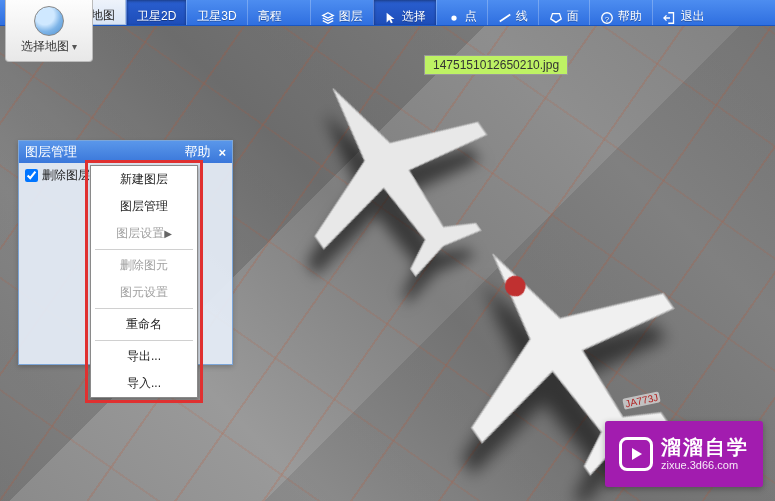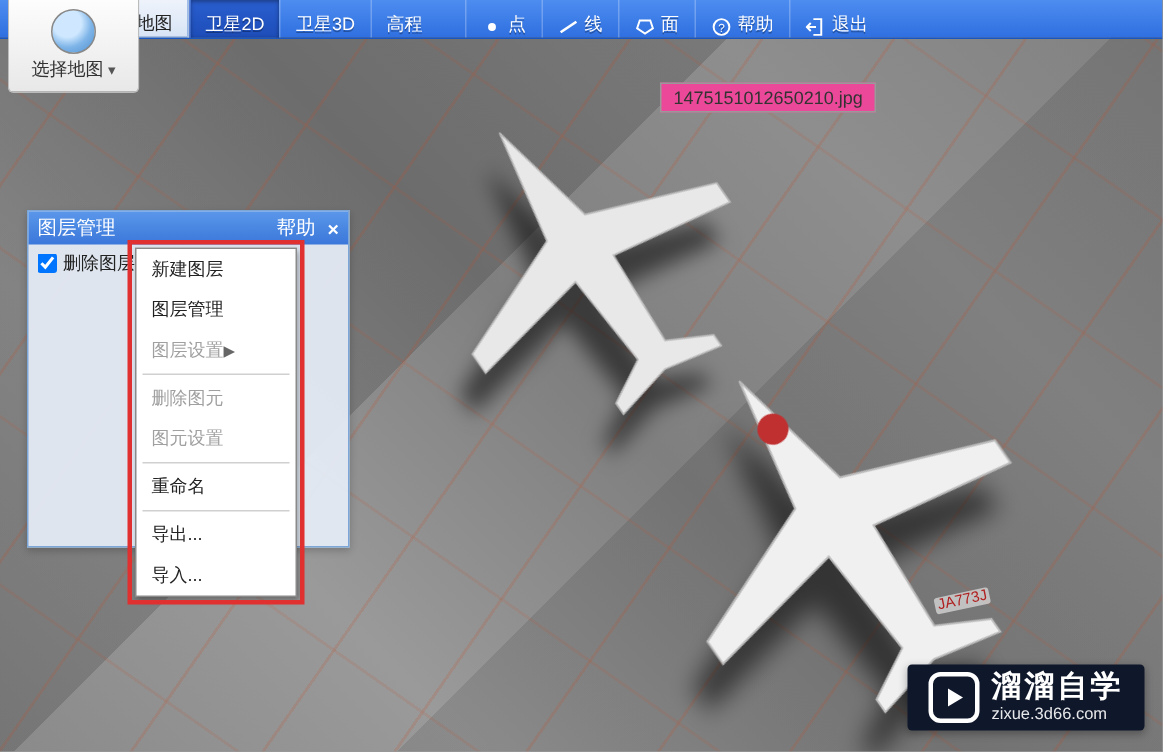--- a/index.html
+++ b/index.html
@@ -59,22 +59,22 @@
     font-size:12px; color:#333; gap:2px;
   }
   .globe-box .globe { width:30px; height:30px; border-radius:50%;
     background: radial-gradient(circle at 35% 30%, #cfe8ff 0 35%, #7fb5e8 60%, #4d8fd0 100%);
     border:1px solid #888;
   }
   .globe-box .caret { font-size:10px; color:#555; margin-left:3px; }
 
   
   .file-label {
-    position:absolute; left:440px; top:55px;
-    background:#ec4899; border:1px solid #999; padding:2px 8px; font-size:12px; color:#333;
+    position:absolute; left:424px; top:55px;
+    background:#bef264; border:1px solid #999; padding:2px 8px; font-size:12px; color:#333;
   }
 
   
   .layer-panel {
     position:absolute; left:18px; top:140px; width:215px;
     background:rgba(230,238,248,0.92);
     border:1px solid #7da6d8;
     box-shadow:0 2px 5px rgba(0,0,0,0.2);
   }
   .layer-head {
@@ -89,29 +89,29 @@
   .layer-item input { width:13px; height:13px; }
 
   
   .ctx {
     position:absolute; left:90px; top:165px; width:108px;
     background:#fff; border:1px solid #8a8a8a;
     box-shadow:1px 2px 4px rgba(0,0,0,0.3);
     outline:3px solid #e03030; outline-offset:2px;
     font-size:12px; color:#222;
   }
-  .ctx-item { padding:5px 10px; display:flex; align-items:center; justify-content:flex-start; }
+  .ctx-item { padding:5px 10px; display:flex; align-items:center; justify-content:center; }
   .ctx-item.disabled { color:#a0a0a0; }
   .ctx-sep { height:1px; background:#d0d0d0; margin:2px 4px; }
   .ctx-item .arrow { font-size:10px; color:#666; }
 
   
   .badge {
-    position:absolute; right:12px; bottom:14px; height:44px;
-    background:#0f172a; color:#fff; display:flex; align-items:center;
+    position:absolute; right:12px; bottom:14px; height:66px;
+    background:#a21caf; color:#fff; display:flex; align-items:center;
     padding:0 14px; gap:8px; border-radius:3px;
     box-shadow:0 2px 6px rgba(0,0,0,0.3);
   }
   .badge .play { width:34px; height:34px; border:3px solid #fff; border-radius:8px;
     display:flex; align-items:center; justify-content:center; }
   .badge .txt { display:flex; flex-direction:column; line-height:1.2; }
   .badge .cn { font-size:20px; font-weight:600; letter-spacing:2px; }
   .badge .url { font-size:11px; opacity:0.9; }
 
   .tail-label{
@@ -148,20 +148,32 @@
     </div>
   <div class="tb-btn">
       <span>卫星3D</span>
     </div>
   <div class="tb-btn">
       <span>高程</span>
     </div>
   <div style="flex:0 0 18px"></div>
   <div class="tb-btn">
     <svg class="tb-ico" viewBox="0 0 16 16">
+        <path d="M8 2l6 3-6 3-6-3z M2 8l6 3 6-3 M2 11l6 3 6-3" fill="none" stroke="#fff" stroke-width="1.5"></path>
+      </svg>
+    <span>图层</span>
+  </div>
+  <div class="tb-btn active">
+    <svg class="tb-ico" viewBox="0 0 16 16">
+        <path d="M3 2l0 11 3-3 2 4 2-1-2-4 4 0z" fill="#fff"></path>
+      </svg>
+    <span>选择</span>
+  </div>
+  <div class="tb-btn">
+    <svg class="tb-ico" viewBox="0 0 16 16">
         <circle cx="8" cy="8" r="3" fill="#fff"></circle>
       </svg>
     <span>点</span>
   </div>
   <div class="tb-btn">
     <svg class="tb-ico" viewBox="0 0 16 16">
         <path d="M2 12 L14 4" stroke="#fff" stroke-width="2"></path>
       </svg>
     <span>线</span>
   </div>

